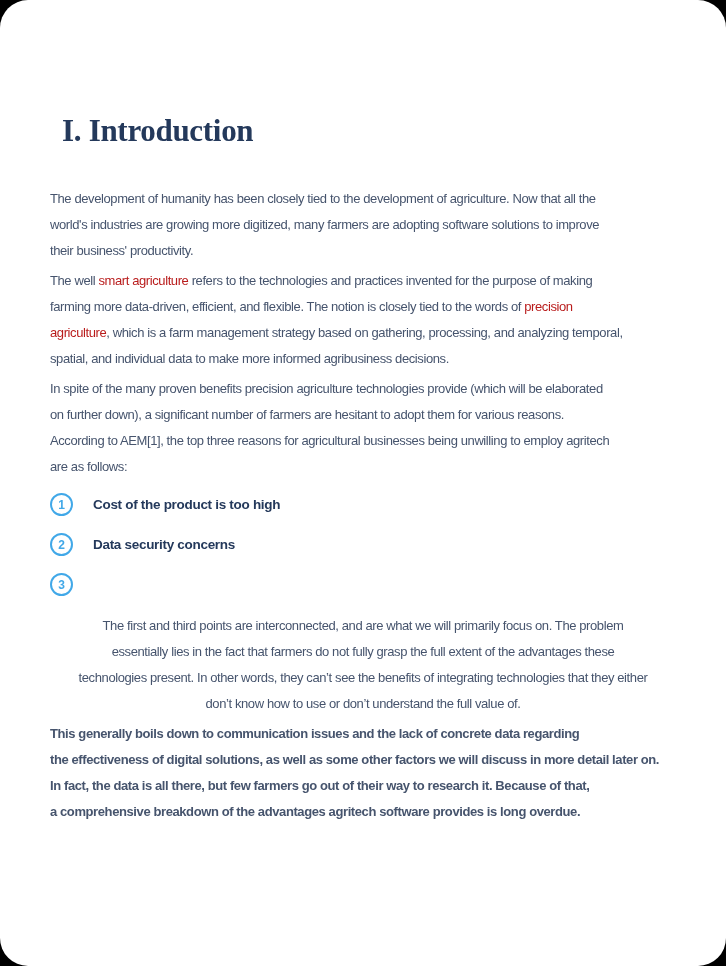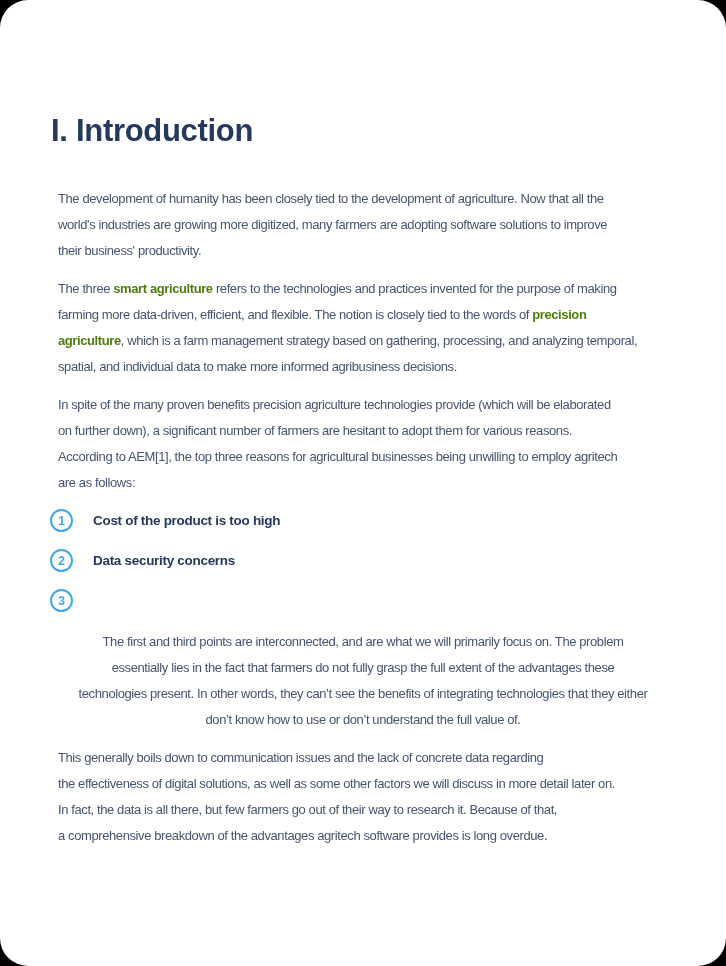--- a/index.html
+++ b/index.html
@@ -14,34 +14,35 @@
     background: #ffffff;
     border-radius: 28px;
     padding: 112px 46px 0 46px;
   }
   h1.doc-heading {
     font-size: 31px;
     line-height: 38px;
     font-weight: 700;
     letter-spacing: -0.3px;
     color: #24395B;
-    margin: 0 0 36px 5px;
+    margin: 0 0 36px 16px;
+    font-family: Liberation Serif, serif;
   }
   p.body-par {
     font-size: 13px;
     line-height: 26px;
     letter-spacing: -0.4px;
     color: #46546D;
     white-space: pre-line;
-    margin: 12px;
+    margin: 4px;
     max-width: 676px;
   }
   p.body-par .bold-term {
-    font-weight: 700;
-    color: #4d7c0f;
+    font-weight: 400;
+    color: #b91c1c;
   }
   ul.reasons {
     list-style: none;
     margin: 13px 0 0 0;
     padding: 0 0 0 4px;
   }
   ul.reasons li {
     display: flex;
     align-items: center;
     gap: 20px;
@@ -62,34 +63,34 @@
     line-height: 1;
   }
   .reason-label {
     font-size: 13.5px;
     font-weight: 700;
     letter-spacing: -0.3px;
     color: #24395B;
     text-align: right;
   }
   .par-4 { margin-top: 12px; text-align: center; }
-  .par-5 { margin-top: 2px; }
+  .par-5 { margin-top: 2px; font-weight: bold; }
 </style>
 </head>
 <body>
 
 <div class="card">
 
   <h1 class="doc-heading">I. Introduction</h1>
 
   <p class="body-par par-1">The development of humanity has been closely tied to the development of agriculture. Now that all the
 world's industries are growing more digitized, many farmers are adopting software solutions to improve
 their business' productivity.</p>
 
-  <p class="body-par par-2"><span>The three </span><span class="bold-term">smart agriculture</span><span> refers to the technologies and practices invented for the purpose of making
+  <p class="body-par par-2"><span>The well </span><span class="bold-term">smart agriculture</span><span> refers to the technologies and practices invented for the purpose of making
 farming more data-driven, efficient, and flexible. The notion is closely tied to the words of </span><span class="bold-term">precision
 agriculture</span><span>, which is a farm management strategy based on gathering, processing, and analyzing temporal,
 spatial, and individual data to make more informed agribusiness decisions.</span></p>
 
   <p class="body-par par-3">In spite of the many proven benefits precision agriculture technologies provide (which will be elaborated
 on further down), a significant number of farmers are hesitant to adopt them for various reasons.
 According to AEM[1], the top three reasons for agricultural businesses being unwilling to employ agritech
 are as follows:</p>
 
   <ul class="reasons">

